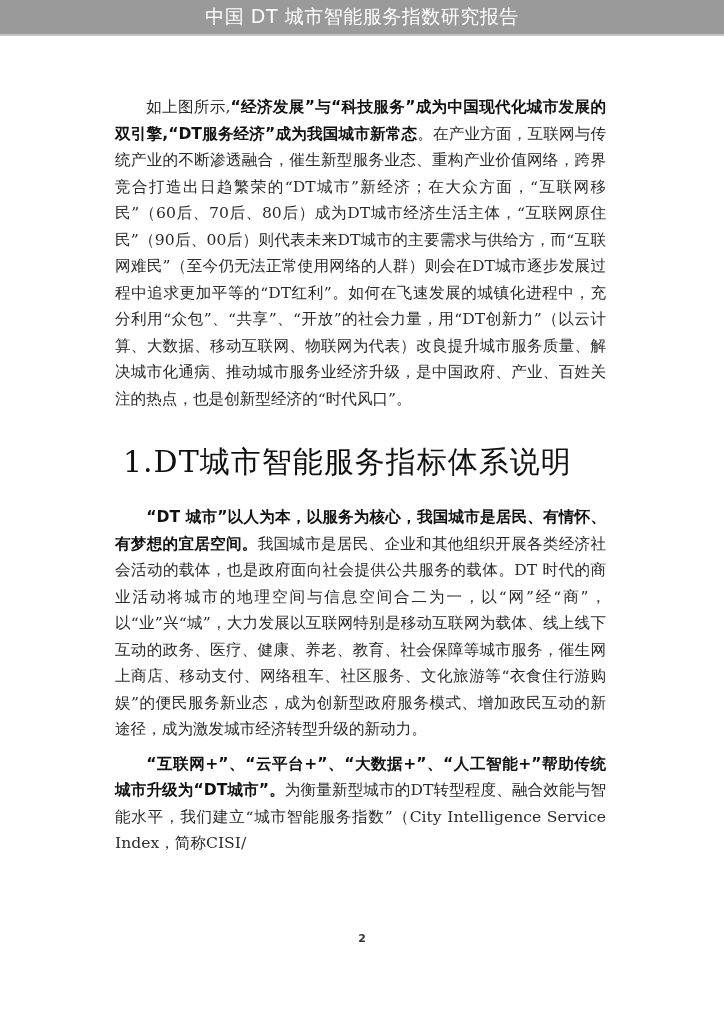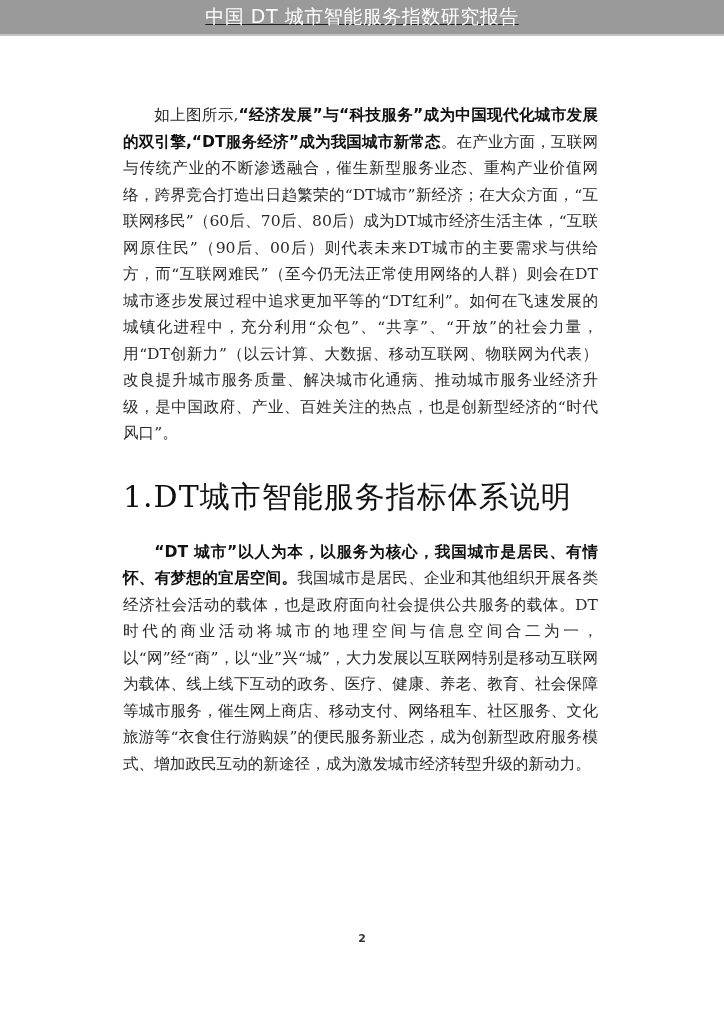--- a/index.html
+++ b/index.html
@@ -3,31 +3,31 @@
 <meta charset="utf-8">
 <style>
   html, body { margin: 0; padding: 0; }
   body {
     width: 724px; height: 1024px; background: #ffffff; position: relative; overflow: hidden;
     font-family: "DejaVu Serif", "Liberation Serif", serif; color: #1e1e1e;
   }
   .header-bar {
     position: absolute; left: 0; top: 0; width: 724px; height: 34px;
     background: #9a9a9a; border-bottom: 2px solid #c4c4c4;
-    display: flex; align-items: center; justify-content: center; text-decoration: underline;
+    display: flex; align-items: center; justify-content: center;
   }
   .header-title {
     color: #ffffff; font-family: "DejaVu Sans", "Liberation Sans", sans-serif;
     font-size: 19px; letter-spacing: 0.5px;
   }
   .content {
     position: absolute; left: 107px; top: 86px; width: 507px;
   }
   p.para {
-    margin: 16px; font-size: 15.6px; line-height: 26.5px; text-align: justify;
+    margin: 8px; font-size: 15.6px; line-height: 26.5px; text-align: justify;
     text-indent: 2em; color: #2a2a2a;
   }
   p.para b, p.para .bold { font-family: "DejaVu Sans", "Liberation Sans", sans-serif; font-weight: bold; color: #111; }
   h2.section-heading {
     margin: 32px 0 24px 16px; font-size: 30px; font-weight: normal; line-height: 36px;
     font-family: "DejaVu Serif", "Liberation Serif", serif; color: #111; letter-spacing: 1px;
   }
   .page-number {
     position: absolute; top: 932px; left: 0; width: 724px; text-align: center;
     font-size: 11px; font-family: "DejaVu Sans", "Liberation Sans", sans-serif; font-weight: bold; color: #333;
@@ -41,15 +41,16 @@
 </div>
 
 <div class="content">
   <p class="para"><span>如上图所示,</span><b>“经济发展”与“科技服务”成为中国现代化城市发展的双引擎,“DT服务经济”成为我国城市新常态</b><span>。在产业方面，互联网与传统产业的不断渗透融合，催生新型服务业态、重构产业价值网络，跨界竞合打造出日趋繁荣的“DT城市”新经济；在大众方面，“互联网移民”（60后、70后、80后）成为DT城市经济生活主体，“互联网原住民”（90后、00后）则代表未来DT城市的主要需求与供给方，而“互联网难民”（至今仍无法正常使用网络的人群）则会在DT城市逐步发展过程中追求更加平等的“DT红利”。如何在飞速发展的城镇化进程中，充分利用“众包”、“共享”、“开放”的社会力量，用“DT创新力”（以云计算、大数据、移动互联网、物联网为代表）改良提升城市服务质量、解决城市化通病、推动城市服务业经济升级，是中国政府、产业、百姓关注的热点，也是创新型经济的“时代风口”。</span></p>
 
   <h2 class="section-heading">1.DT城市智能服务指标体系说明</h2>
 
 
   <p class="para"><b>“DT 城市”以人为本，以服务为核心，我国城市是居民、有情怀、有梦想的宜居空间。</b><span>我国城市是居民、企业和其他组织开展各类经济社会活动的载体，也是政府面向社会提供公共服务的载体。DT 时代的商业活动将城市的地理空间与信息空间合二为一，以“网”经“商”，以“业”兴“城”，大力发展以互联网特别是移动互联网为载体、线上线下互动的政务、医疗、健康、养老、教育、社会保障等城市服务，催生网上商店、移动支付、网络租车、社区服务、文化旅游等“衣食住行游购娱”的便民服务新业态，成为创新型政府服务模式、增加政民互动的新途径，成为激发城市经济转型升级的新动力。</span></p>
 
+  <p class="para"><b>“互联网+”、“云平台+”、“大数据+”、“人工智能+”帮助传统城市升级为“DT城市”。</b><span>为衡量新型城市的DT转型程度、融合效能与智能水平，我们建立“城市智能服务指数”（City Intelligence Service Index，简称CISI/</span></p>
 </div>
 
 <div class="page-number">2</div>
 
 </body></html>

